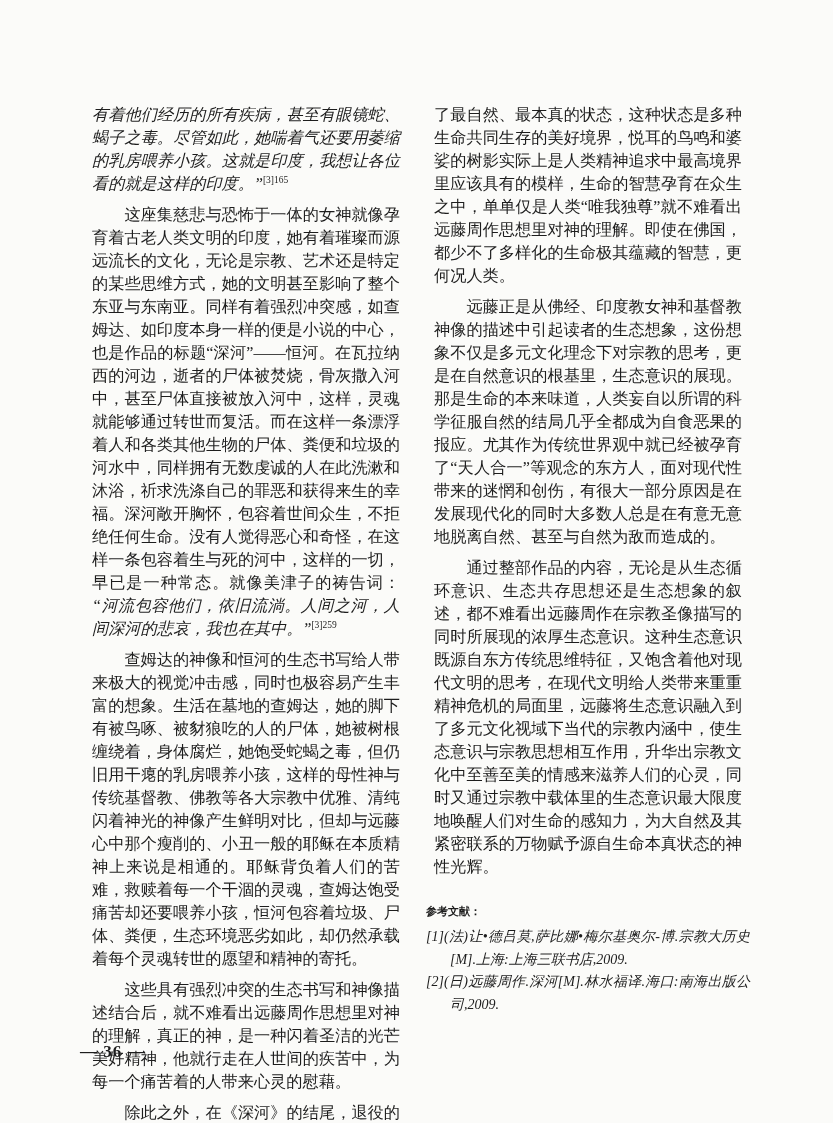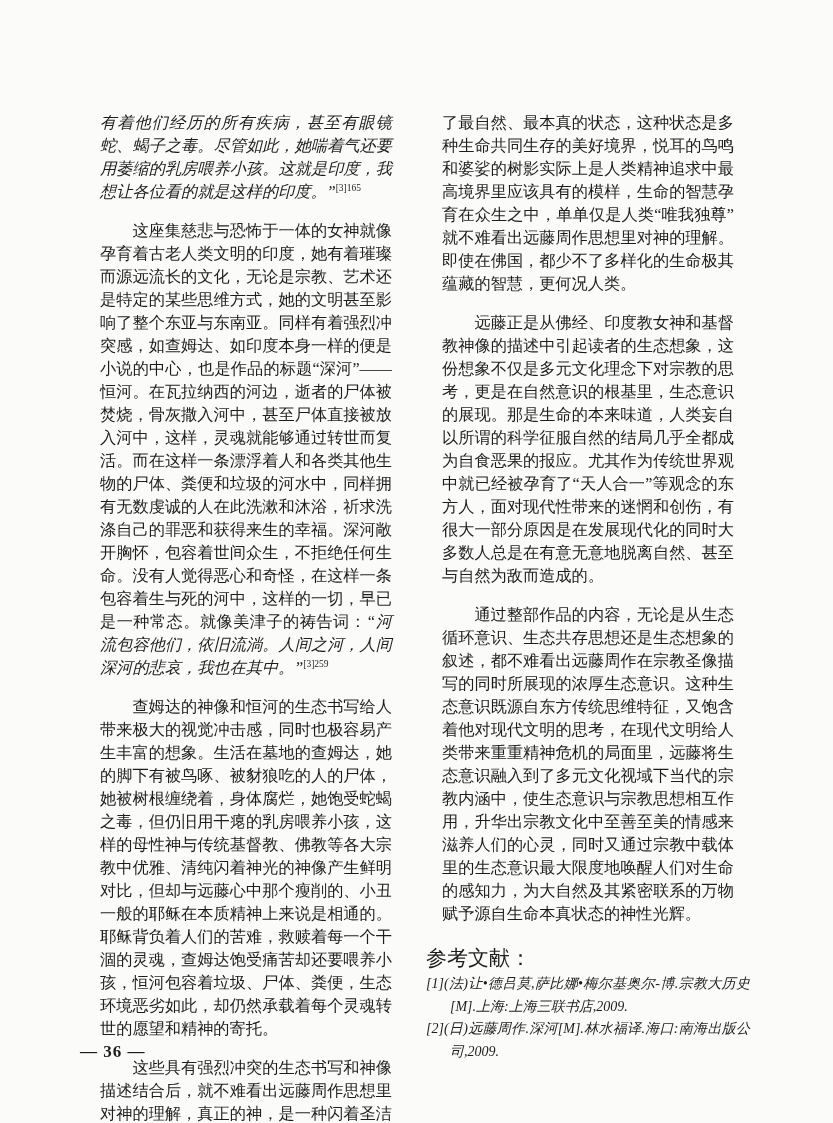--- a/index.html
+++ b/index.html
@@ -11,29 +11,29 @@
     overflow:hidden;
   }
   .page{position:absolute;inset:0;}
   .col{
     position:absolute;top:96px;width:324px;
     font-size:16.2px;line-height:23px;
     text-align:justify;
   }
   .col-left{left:84px;}
   .col-right{left:426px;}
-  p.para{margin:16px;padding:0;}
+  p.para{margin:8px;padding:0;}
   p.indent{text-indent:2em;}
   .kai{font-style:italic;}
   sup.cite{
     font-size:9.5px;line-height:0;vertical-align:super;
     font-style:normal;letter-spacing:0;
   }
   .ref-header{
-    margin:21px 0 3px 0;font-size:21px;font-weight:normal;
+    margin:21px 0 3px 0;font-size:11px;font-weight:bold;
     font-style:normal;line-height:23px;
   }
   .ref-list{font-size:14px;line-height:22.5px;}
   .ref-item{
     margin:0 0 0 0;padding-left:24px;text-indent:-24px;
     font-style:italic;text-align:justify;
   }
   .ref-item .ref-label{font-style:italic;}
   .footer{
     position:absolute;left:80px;top:1042px;

